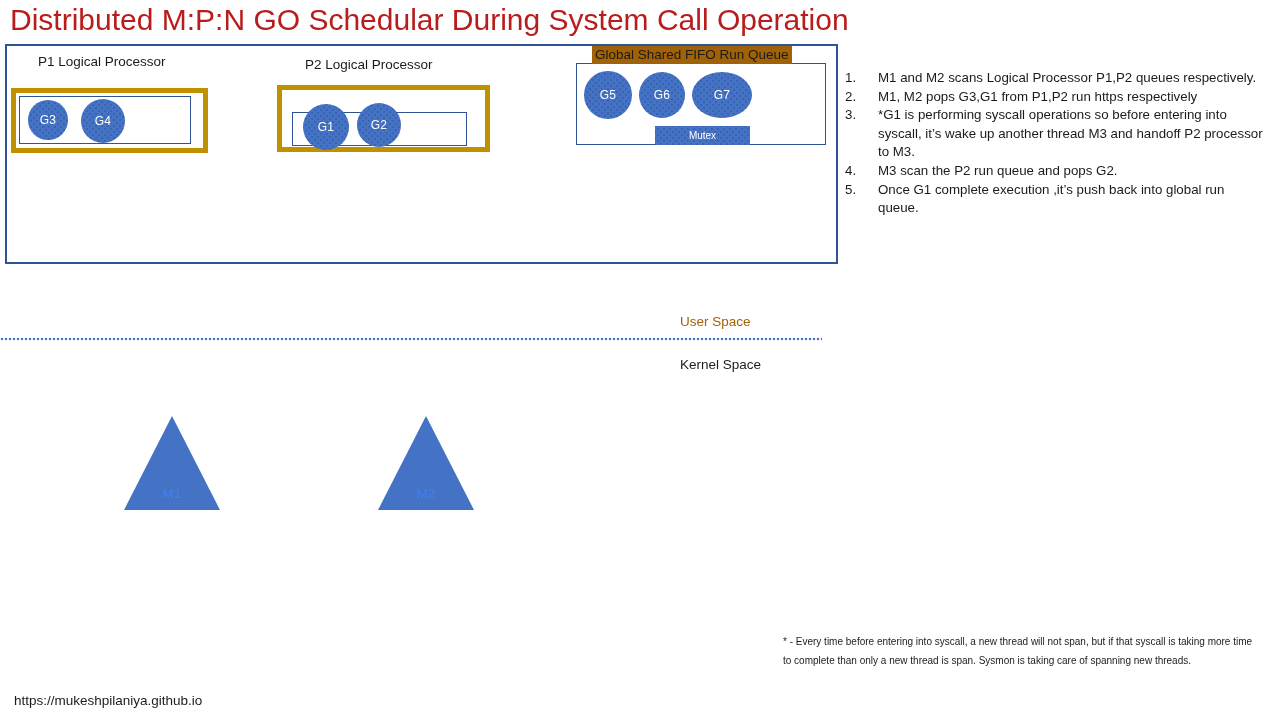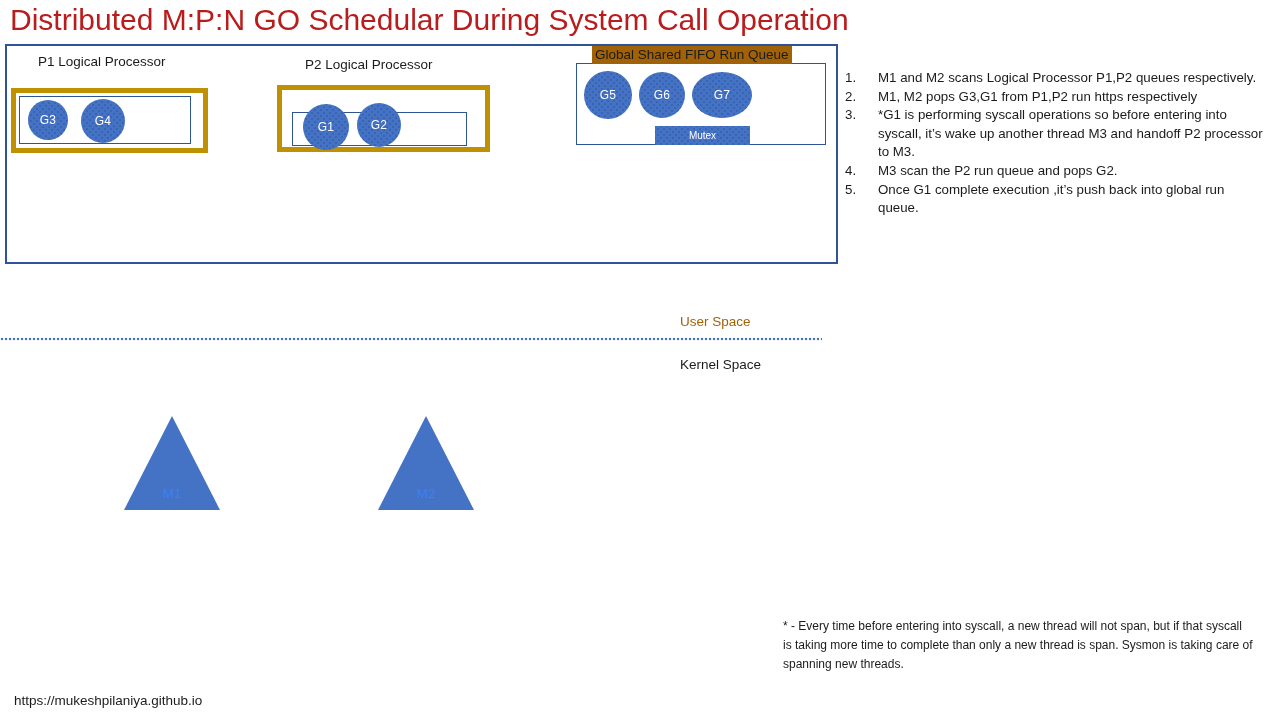--- a/index.html
+++ b/index.html
@@ -201,23 +201,23 @@
   }
   #m1-thread { left: 124px; top: 416px; width: 96px; height: 94px; }
   #m2-thread { left: 378px; top: 416px; width: 96px; height: 94px; }
   #m1-thread .thread-label { top: 70px; }
   #m2-thread .thread-label { top: 70px; }
 
   
   #footnote {
     position: absolute;
     left: 783px;
-    top: 617px;
+    top: 632px;
     width: 470px;
-    font-size: 12px;
+    font-size: 10px;
     line-height: 19px;
     color: #1b1b1b;
   }
 
   
   #footer-link {
     position: absolute;
     left: 14px;
     top: 692px;
     font-size: 13.5px;

